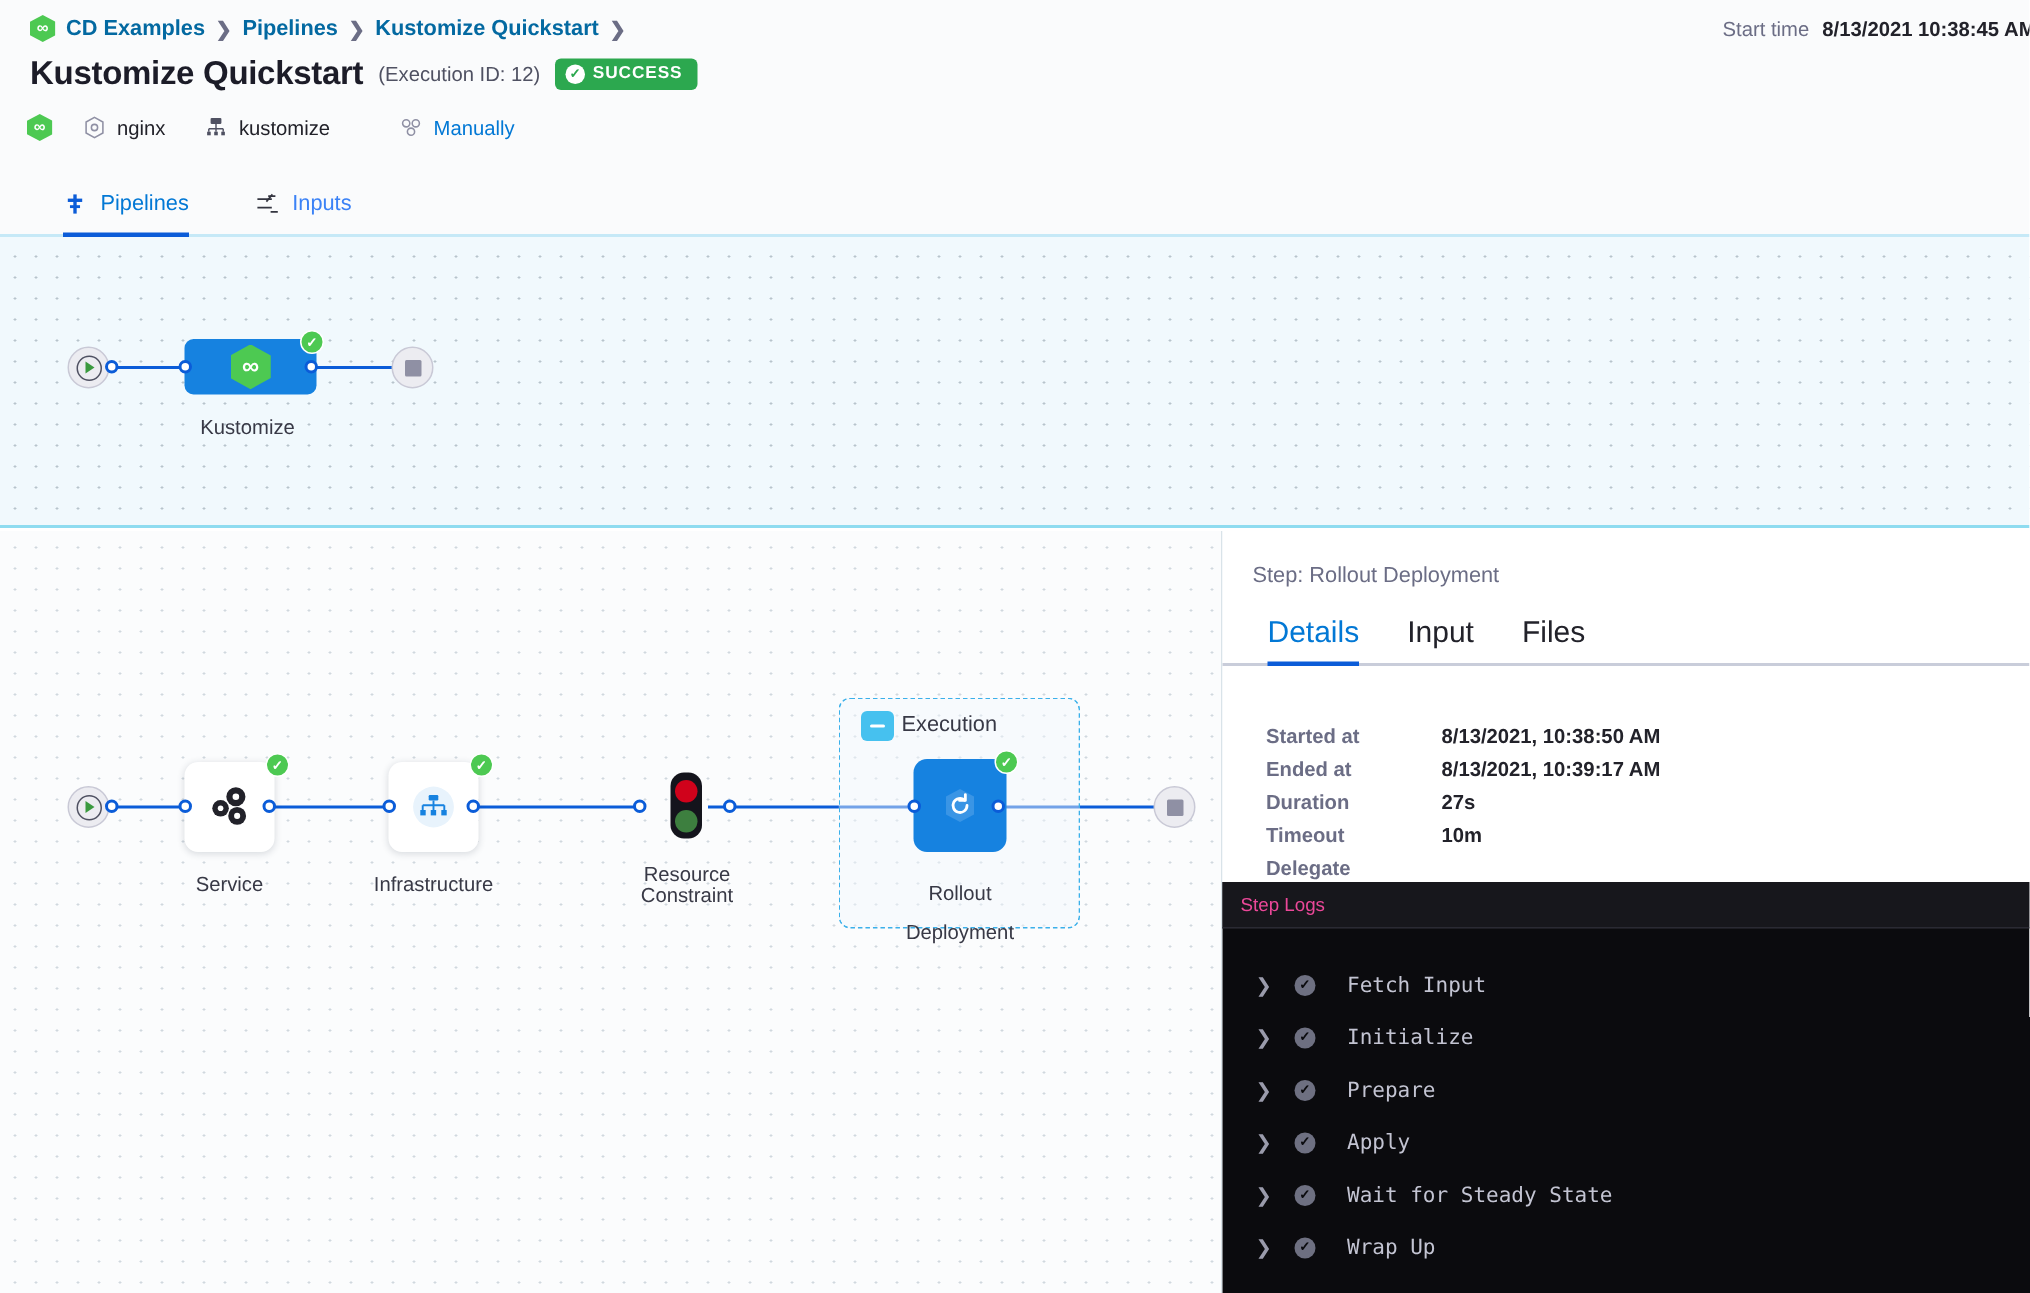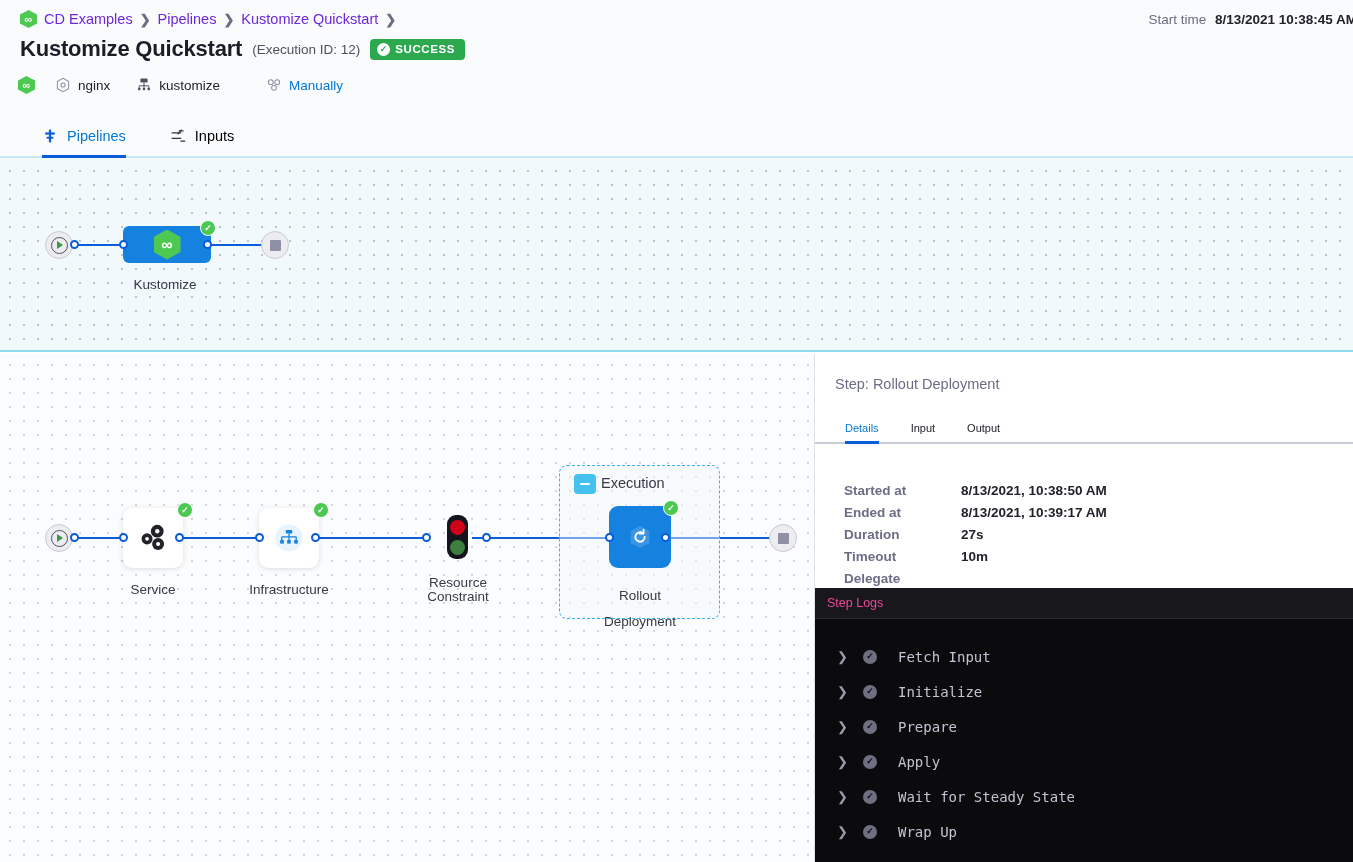--- a/index.html
+++ b/index.html
@@ -16,21 +16,21 @@
   .header {
     position: absolute; left: 0; top: 0; width: 1353px; height: 110px;
     background: #fafbfc;
     padding: 0 20px;
   }
   .breadcrumb {
     position: absolute; left: 20px; top: 10px;
     display: flex; align-items: center; gap: 7px;
     font-size: 14.5px;
   }
-  .bc-link { color: #6d28d9; cursor: pointer; white-space: nowrap; }
+  .bc-link { color: #0369a1; cursor: pointer; white-space: nowrap; font-weight: bold; }
   .bc-sep { color: #6b6d85; font-size: 13px; font-weight: 600; }
   .hex-icon {
     width: 17px; height: 18px; display: inline-block; position: relative;
     flex: none;
   }
   .hex-shape {
     width: 100%; height: 100%;
     background: #4dc952;
     clip-path: polygon(50% 0%, 100% 25%, 100% 75%, 50% 100%, 0% 75%, 0% 25%);
     display: flex; align-items: center; justify-content: center;
@@ -74,21 +74,21 @@
 
   
   .tabbar {
     position: absolute; left: 0; top: 110px; width: 1353px; height: 48px;
     background: #fafbfc; display: flex; align-items: flex-end;
     border-bottom: 2px solid #c6e9f7;
   }
   .tab {
     display: flex; align-items: center; gap: 9px;
     padding: 0 22px 12px 22px; font-size: 14.5px; cursor: pointer;
-    position: relative; color: #000000;
+    position: relative; color: #3b82f6;
   }
   .tab.active { color: #0278d5; }
   .tab.active::after {
     content: ''; position: absolute; left: 22px; right: 22px; bottom: -2px;
     height: 3px; background: #0b5cd8;
   }
   .tab-first { margin-left: 20px; }
 
   
   .graph-top {
@@ -217,21 +217,21 @@
   }
   .rpanel-title {
     position: absolute; left: 20px; top: 22px;
     font-size: 14.5px; color: #6b6d85;
   }
   .rtabs {
     position: absolute; left: 0; top: 58px; width: 538px; height: 32px;
     display: flex; align-items: flex-end; border-bottom: 2px solid #c9cdda;
   }
   .rtab {
-    padding: 0 16px 8px 16px; font-size: 11px; color: #22222a;
+    padding: 0 16px 8px 16px; font-size: 20px; color: #22222a;
     position: relative; cursor: pointer;
   }
   .rtab:first-child { margin-left: 14px; }
   .rtab.active { color: #0278d5; }
   .rtab.active::after {
     content:''; position:absolute; left:16px; right:16px; bottom:-2px;
     height:3px; background:#0b5cd8;
   }
   .details-grid {
     position: absolute; left: 29px; top: 129px;
@@ -484,21 +484,21 @@
     <div class="rpanel-title">Step: Rollout Deployment</div>
 
     <div class="rtabs">
       <div class="rtab active">
         <span>Details</span>
       </div>
       <div class="rtab">
         <span>Input</span>
       </div>
       <div class="rtab">
-        <span>Output</span>
+        <span>Files</span>
       </div>
     </div>
 
     <div class="details-grid">
       <div class="dl">Started at</div>
       <div class="dv">8/13/2021, 10:38:50 AM</div>
 
       <div class="dl">Ended at</div>
       <div class="dv">8/13/2021, 10:39:17 AM</div>
 

